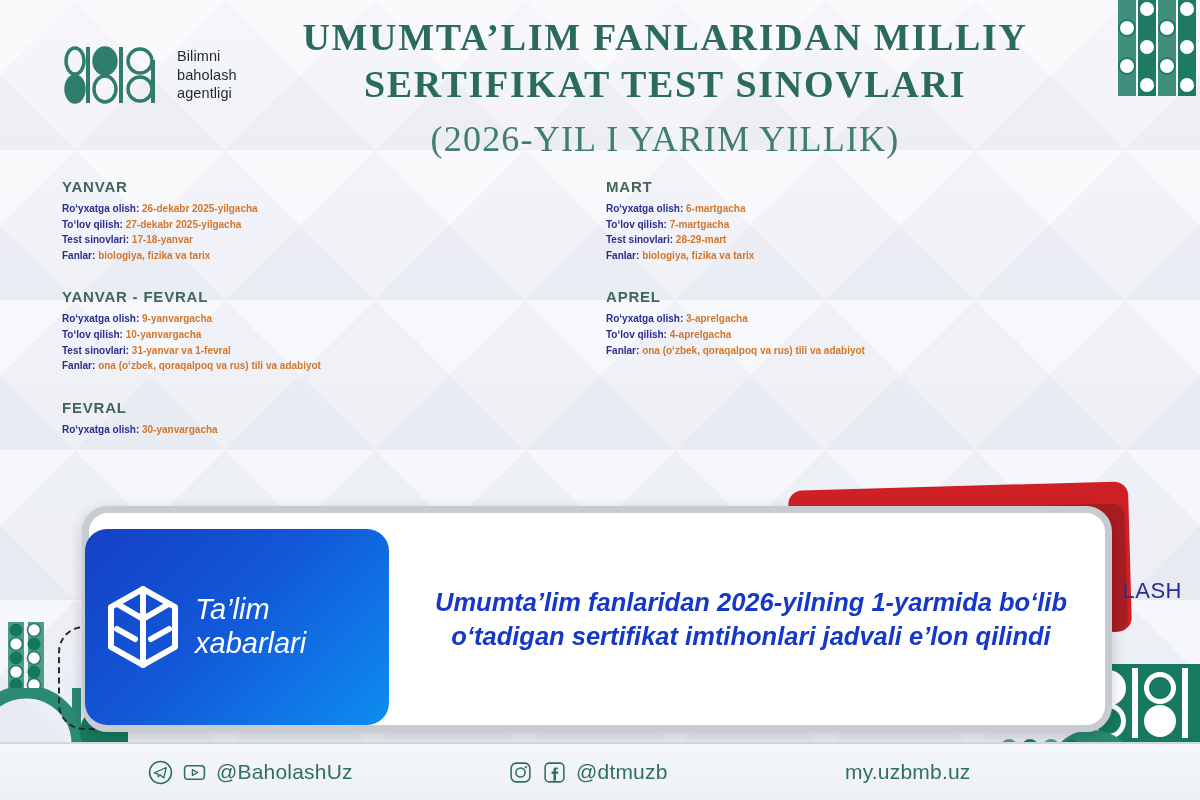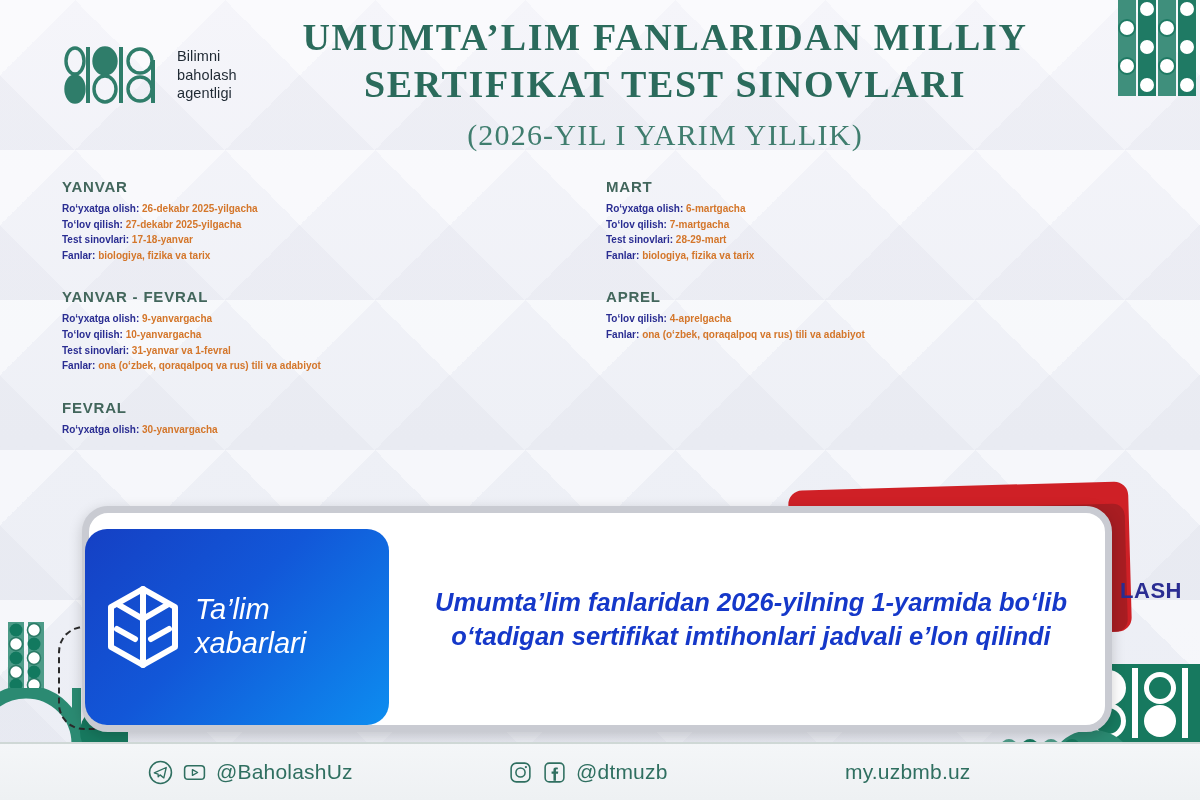--- a/index.html
+++ b/index.html
@@ -47,21 +47,21 @@
     font-family: "Liberation Serif", serif;
     font-weight: 700;
     font-size: 38px;
     letter-spacing: 1.7px;
     color: #2b6b5c;
     line-height: 1.24;
   }
   #title-block .t-sub {
     font-family: "Liberation Serif", serif;
     font-weight: 400;
-    font-size: 30px;
+    font-size: 36px;
     letter-spacing: 1.2px;
     color: #3f7d6e;
     margin-top: 10px;
   }
 
   
   #schedule { position: absolute; left: 0; top: 178px; width: 1200px; }
   .col { position: absolute; width: 560px; }
   .col.left  { left: 62px; }
   .col.right { left: 606px; }
@@ -93,21 +93,21 @@
     background: #cf2026;
     border-radius: 14px;
     transform: rotate(-1.6deg);
   }
   #red-ribbon:after {
     content:''; position:absolute; left:4px; top:22px; right:4px; bottom:0;
     background:#a81d22; border-radius: 12px;
   }
   #behind-word {
     position: absolute; right: 18px; top: 578px;
-    font-size: 22px; font-weight: 700; color: #2a2d92; letter-spacing: .5px;
+    font-size: 22px; font-weight: 400; color: #2a2d92; letter-spacing: .5px;
   }
 
   
   #dashed-box {
     position: absolute; left: 58px; top: 626px; width: 118px; height: 104px;
     border: 2.5px dashed #2a2a2a; border-radius: 26px;
   }
 
   
   #news-card {
@@ -316,20 +316,21 @@
     <div class="col right" id="col-right">
         <div class="block">
           <h3>MART</h3>
           <div class="row"><span class="lab">Ro‘yxatga olish:</span> <span class="val">6-martgacha</span></div>
           <div class="row"><span class="lab">To‘lov qilish:</span> <span class="val">7-martgacha</span></div>
           <div class="row"><span class="lab">Test sinovlari:</span> <span class="val">28-29-mart</span></div>
           <div class="row"><span class="lab">Fanlar:</span> <span class="val">biologiya, fizika va tarix</span></div>
         </div>
         <div class="block">
           <h3>APREL</h3>
+          <div class="row"><span class="lab">Ro‘yxatga olish:</span> <span class="val">3-aprelgacha</span></div>
           <div class="row"><span class="lab">To‘lov qilish:</span> <span class="val">4-aprelgacha</span></div>
           <div class="row"><span class="lab">Fanlar:</span> <span class="val">ona (o‘zbek, qoraqalpoq va rus) tili va adabiyot</span></div>
         </div>
       </div>
   </div>
 
   <div id="news-card">
     <div id="brand-badge">
       <svg class="cube" viewBox="0 0 76 84">
         <g fill="none" stroke="#ffffff" stroke-width="6" stroke-linejoin="round" stroke-linecap="round">

